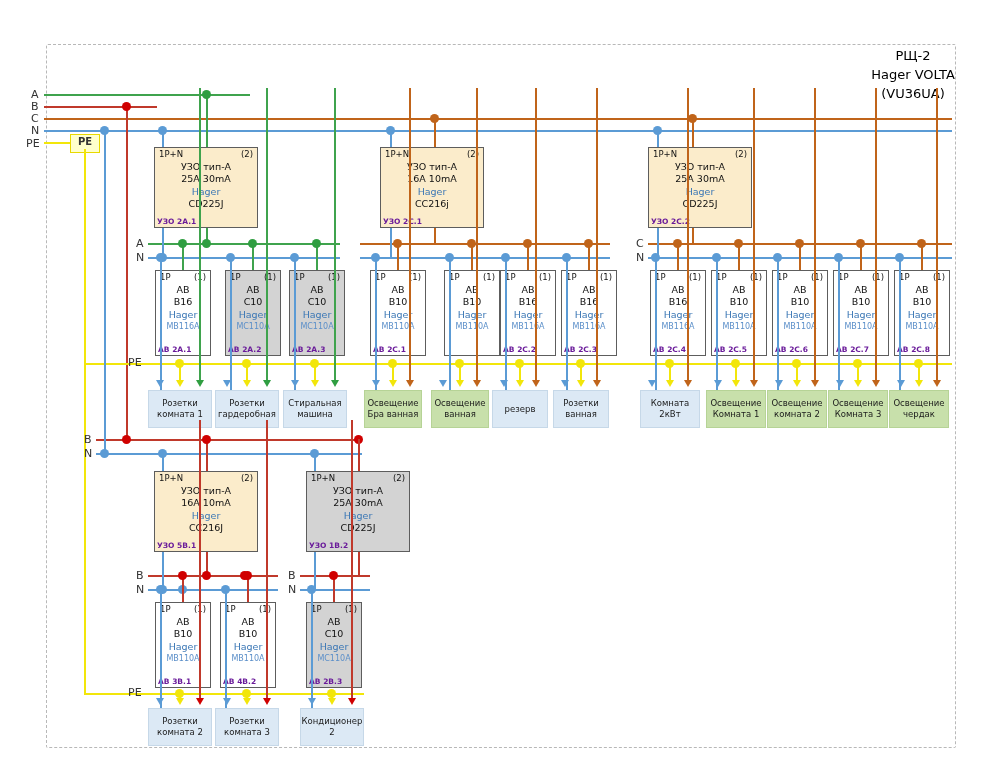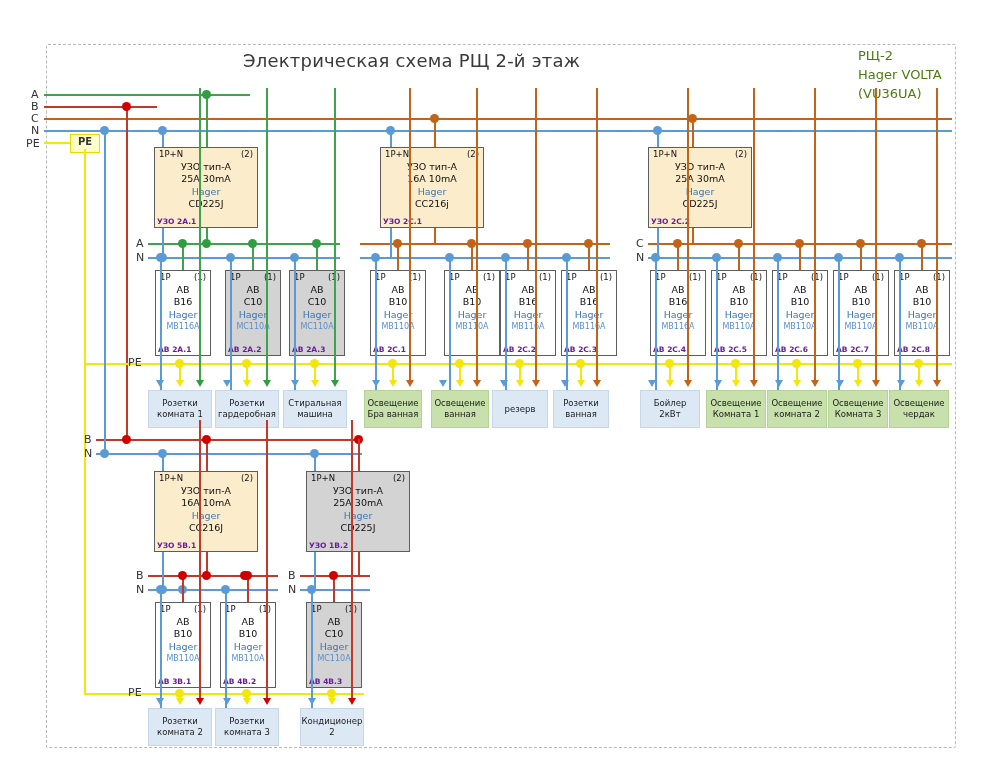--- a/index.html
+++ b/index.html
@@ -1,21 +1,21 @@
 <!DOCTYPE html>
 <html><head>
 <meta charset="utf-8">
 <style>
   html,body{margin:0;padding:0;background:#ffffff;}
   body{font-family:"DejaVu Sans","Liberation Sans",sans-serif;}
   #sheet{position:relative;width:1000px;height:766px;background:#fff;overflow:hidden;}
   #frame{position:absolute;left:46px;top:44px;width:908px;height:702px;border:1px dashed #b8b8b8;border-radius:2px;}
 
   .ttl{position:absolute;color:#3a3a3a;font-size:18px;letter-spacing:.2px;white-space:nowrap;}
-  .legend{position:absolute;text-align:left;color:#4d7c0f;font-size:13px;line-height:19px;white-space:nowrap;}
+  .legend{position:absolute;text-align:center;color:#000000;font-size:13px;line-height:19px;white-space:nowrap;}
 
   
   .w{position:absolute;}
   .h{height:0;border-top-width:2px;border-top-style:solid;}
   .v{width:0;border-left-width:2px;border-left-style:solid;}
   .cA{border-color:#3fa34d;}
   .cB{border-color:#c0392b;}
   .cC{border-color:#c0641a;}
   .cN{border-color:#5b9bd5;}
   .cPE{border-color:#f2e60a;}
@@ -59,21 +59,20 @@
   .aA{border-top:7px solid #2f9e41;}
   .aB{border-top:7px solid #d00000;}
   .aC{border-top:7px solid #c0641a;}
 </style>
 </head>
 <body>
 
 <div id="sheet">
   <div id="frame"></div>
 
-  <div class="ttl" style="left:243px;top:50px;">Электрическая схема  РЩ 2-й этаж</div>
   <div class="legend" style="left:858px;top:46px;width:110px;">
     <div>РЩ-2</div>
     <div>Hager VOLTA</div>
     <div>(VU36UA)</div>
   </div>
 
   <div class="phlab" style="left:31px;top:89px;">A</div>
   <div class="phlab" style="left:31px;top:101px;">B</div>
   <div class="phlab" style="left:31px;top:113px;">C</div>
   <div class="phlab" style="left:31px;top:125px;">N</div>
@@ -384,21 +383,21 @@
       </div>
       <div class="dev bg-gray" style="left:306px;top:602px;width:56px;height:86px;">
         <div class="hd">
           <span class="hl">1P</span>
           <span class="hr">(1)</span>
         </div>
         <div class="l1">АВ</div>
         <div class="l2">C10</div>
         <div class="br">Hager</div>
         <div class="mdl">MC110A</div>
-        <div class="tag">АВ 4B.3</div>
+        <div class="tag">АВ 2B.3</div>
       </div>
     </div>
   <div id="loads">
       <div class="load ld-blue" style="left:148px;top:390px;width:64px;height:38px;">
         <span>Розетки<br>комната 1</span>
       </div>
       <div class="arw aN" style="left:156px;top:380px;"></div>
       <div class="arw aPE" style="left:176px;top:380px;"></div>
       <div class="w v cPE" style="left:179px;top:363px;height:17px;"></div>
       <div class="dot dPE" style="left:175px;top:359px;"></div>
@@ -452,21 +451,21 @@
       <div class="load ld-blue" style="left:553px;top:390px;width:56px;height:38px;">
         <span>Розетки<br>ванная</span>
       </div>
       <div class="arw aN" style="left:561px;top:380px;"></div>
       <div class="arw aPE" style="left:577px;top:380px;"></div>
       <div class="w v cPE" style="left:580px;top:363px;height:17px;"></div>
       <div class="dot dPE" style="left:576px;top:359px;"></div>
       <div class="arw aC" style="left:593px;top:380px;"></div>
       <div class="w v cC" style="left:596px;top:88px;height:292px;"></div>
       <div class="load ld-blue" style="left:640px;top:390px;width:60px;height:38px;">
-        <span>Бойлер 2кВт</span>
+        <span>Комната 2кВт</span>
       </div>
       <div class="arw aN" style="left:648px;top:380px;"></div>
       <div class="arw aPE" style="left:666px;top:380px;"></div>
       <div class="w v cPE" style="left:669px;top:363px;height:17px;"></div>
       <div class="dot dPE" style="left:665px;top:359px;"></div>
       <div class="arw aC" style="left:684px;top:380px;"></div>
       <div class="w v cC" style="left:687px;top:88px;height:292px;"></div>
       <div class="load ld-green" style="left:706px;top:390px;width:60px;height:38px;">
         <span>Освещение<br>Комната 1</span>
       </div>

